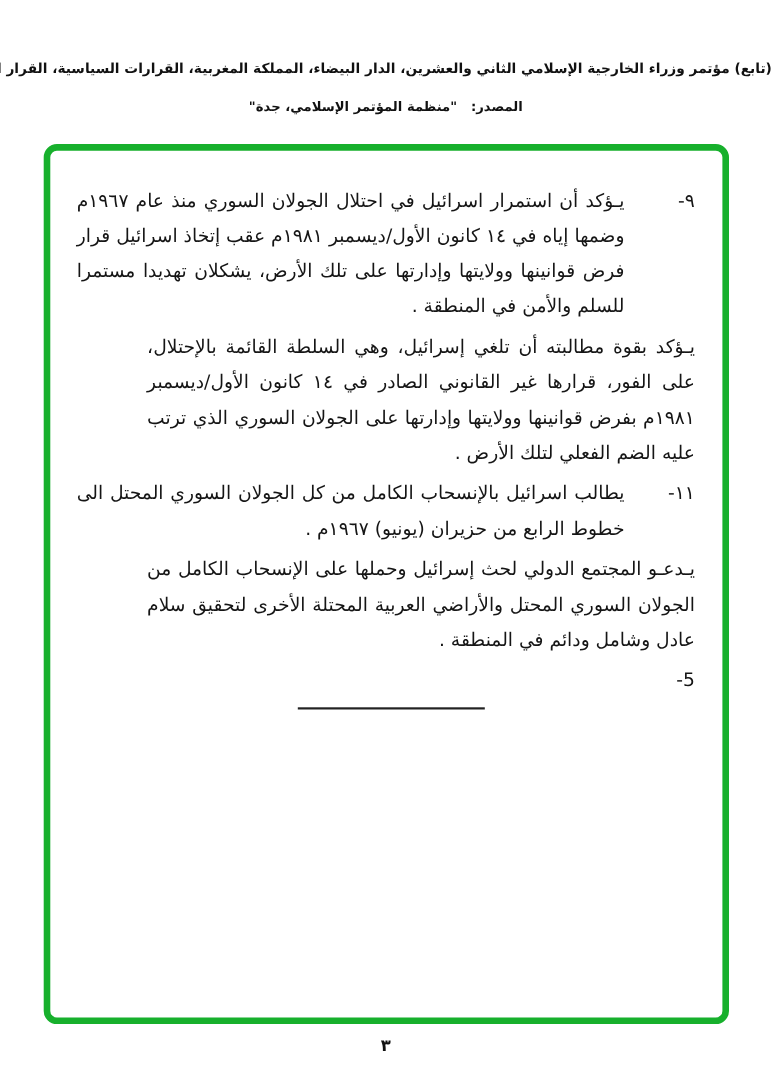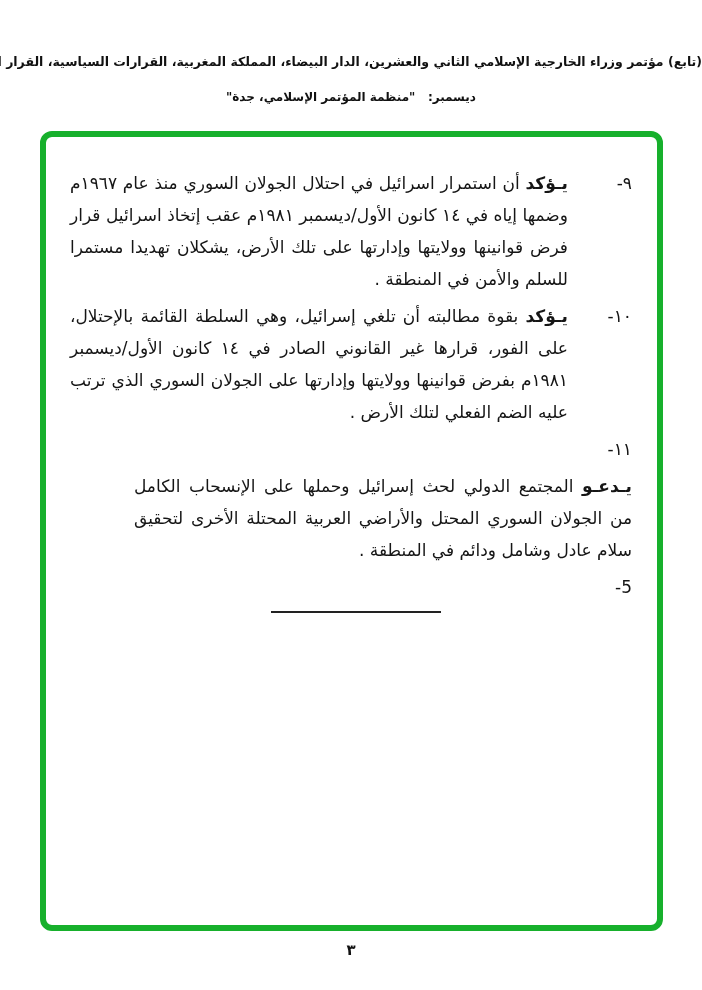--- a/index.html
+++ b/index.html
@@ -47,21 +47,21 @@
     color: #151515;
   }
   .txt {
     flex: 0 0 498px;
     width: 498px;
     font-size: 17px; line-height: 32px;
     text-align: justify;
     text-justify: inter-word;
     color: #151515;
   }
-  .kw { font-weight: bold; }
+  .kw { font-weight: normal; }
 
   .rule {
     width: 170px;
     border-top: 2px solid #222;
     margin: 8px auto 0 auto;
     position: relative;
     right: -4px;
   }
 
   .page-number {
@@ -71,38 +71,38 @@
   }
 </style>
 </head>
 <body style="color: rgb(26, 26, 26);">
 
 <div class="page">
 
   <div class="header-line1">(تابع) مؤتمر وزراء الخارجية الإسلامي الثاني والعشرين، الدار البيضاء، المملكة المغربية، القرارات السياسية، القرار الرقم ٢٢/٣-س</div>
 
   <div class="header-line2">
-    <span>ديسمبر:</span>&nbsp;&nbsp;
+    <span>المصدر:</span>&nbsp;&nbsp;
     <span>"منظمة المؤتمر الإسلامي، جدة"</span>
   </div>
 
   <div class="doc-frame" style="border-color: rgb(23, 176, 44);">
     <div class="items">
   <div class="item">
     <span class="num">٩-</span>
     <p class="txt"><b class="kw">يـؤكد</b><span class="rest"> أن استمرار اسرائيل في احتلال الجولان السوري منذ عام ١٩٦٧م وضمها إياه في ١٤ كانون الأول/ديسمبر ١٩٨١م عقب إتخاذ اسرائيل قرار فرض قوانينها وولايتها وإدارتها على تلك الأرض، يشكلان تهديدا مستمرا للسلم والأمن في المنطقة .</span></p>
   </div>
 
   <div class="item">
-    <span class="num">١٠-</span>
     <p class="txt"><b class="kw">يـؤكد</b><span class="rest"> بقوة مطالبته أن تلغي إسرائيل، وهي السلطة القائمة بالإحتلال، على الفور، قرارها غير القانوني الصادر في ١٤ كانون الأول/ديسمبر ١٩٨١م بفرض قوانينها وولايتها وإدارتها على الجولان السوري الذي ترتب عليه الضم الفعلي لتلك الأرض .</span></p>
   </div>
 
   <div class="item">
     <span class="num">١١-</span>
+    <p class="txt"><b class="kw">يطالب</b><span class="rest"> اسرائيل بالإنسحاب الكامل من كل الجولان السوري المحتل الى خطوط الرابع من حزيران (يونيو) ١٩٦٧م .</span></p>
   </div>
 
   <div class="item">
     <p class="txt"><b class="kw">يـدعـو</b><span class="rest"> المجتمع الدولي لحث إسرائيل وحملها على الإنسحاب الكامل من الجولان السوري المحتل والأراضي العربية المحتلة الأخرى لتحقيق سلام عادل وشامل ودائم في المنطقة .</span></p>
   </div>
 
   <div class="item">
     <span class="num">5-</span>
   </div>
 </div>

